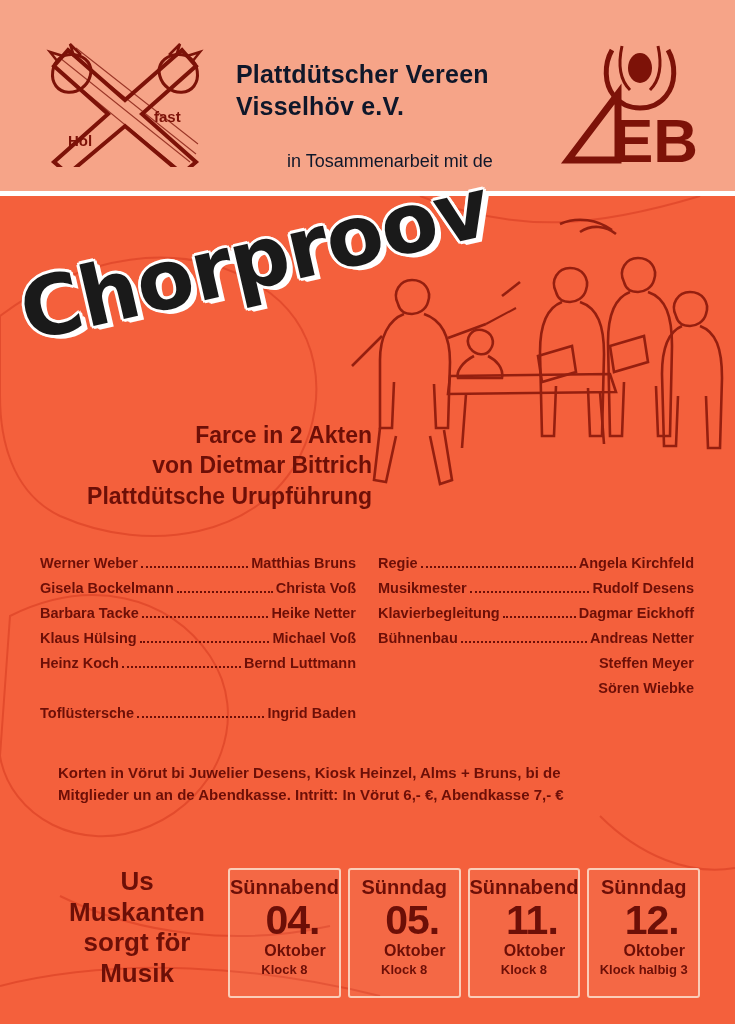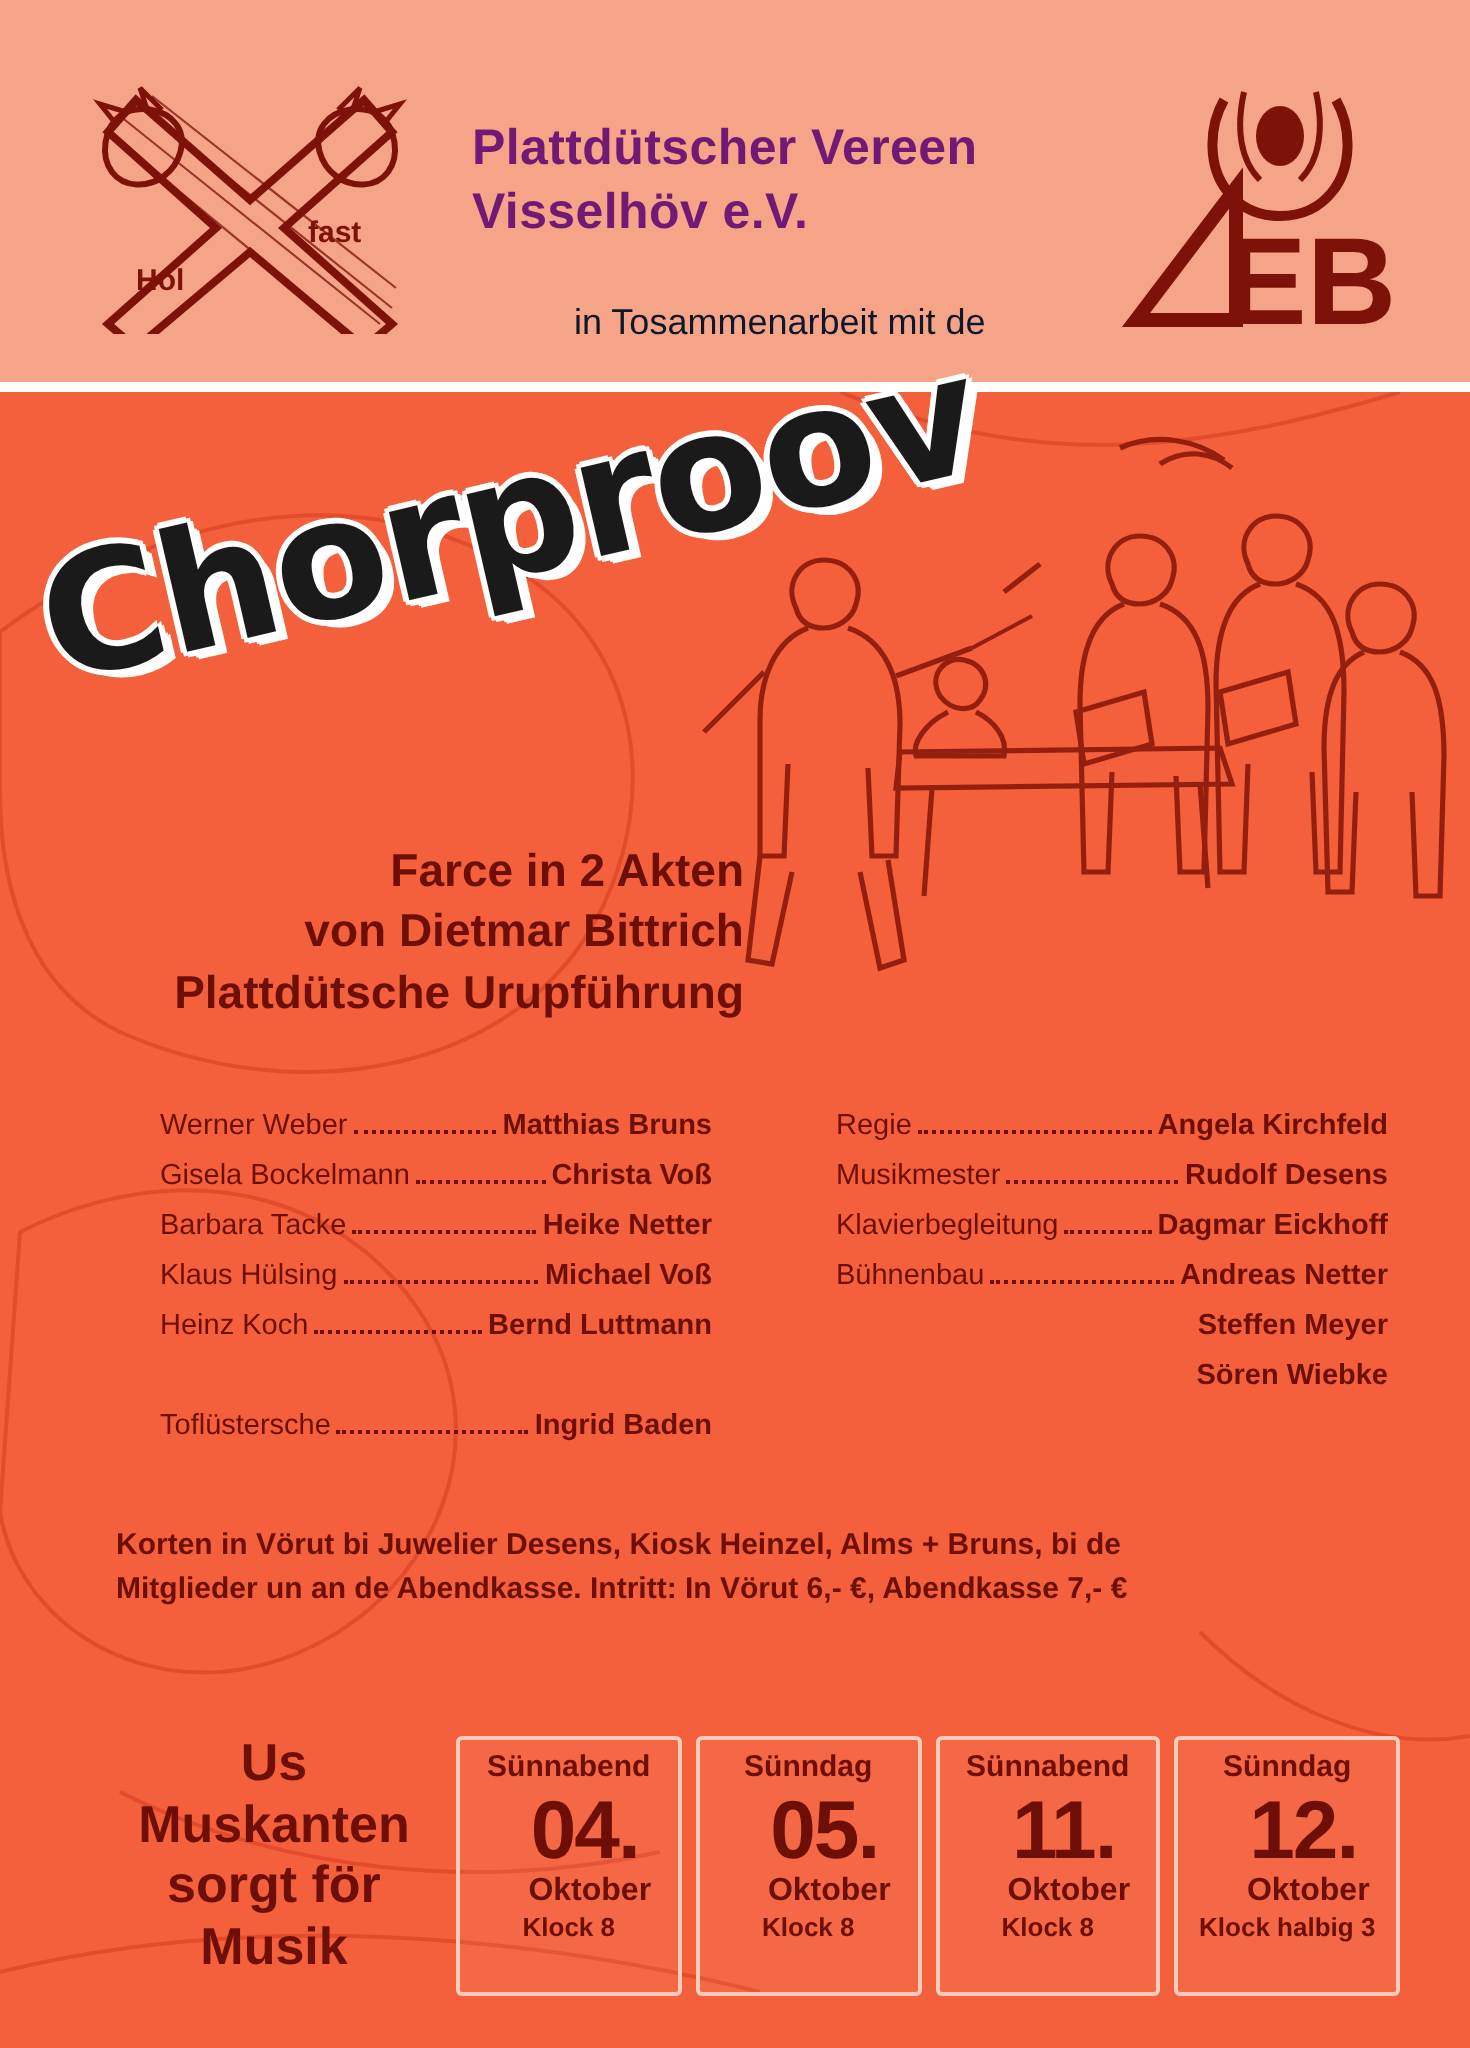--- a/index.html
+++ b/index.html
@@ -33,21 +33,21 @@
   }
   .logo-left {
     position: absolute;
     left: 30px; top: 22px;
     width: 190px; height: 145px;
   }
   .logo-left svg { display: block; }
   .org-title {
     position: absolute;
     left: 236px; top: 58px;
-    color: #701a75;
+    color: #0f172a;
     font-weight: bold;
     font-size: 25px;
     line-height: 1.28;
     letter-spacing: 0.2px;
   }
   .org-sub {
     position: absolute;
     left: 287px; top: 151px;
     color: #0f172a;
     font-size: 18px;
@@ -112,21 +112,21 @@
     font-size: 14.5px;
   }
   .cast-col { width: 316px; }
   .cast-row {
     display: flex;
     align-items: baseline;
     line-height: 1.0;
     height: 25px;
     white-space: nowrap;
   }
-  .cast-row .nm { font-weight: normal; margin-left: 40px; }
+  .cast-row .nm { font-weight: bold; }
   .cast-row .dots {
     flex: 1;
     border-bottom: 2px dotted #6d0f07;
     margin: 0 3px 4px 3px;
     min-width: 8px;
     height: 0;
   }
   .cast-row .val { font-weight: bold; }
   .cast-row.right-only { justify-content: flex-end; }
   .cast-spacer { height: 25px; }
@@ -174,21 +174,21 @@
     flex: 1;
     border: 2px solid #fbcdb8;
     border-radius: 3px;
     background: rgba(246,164,136,0.12);
     color: #6d0f07;
     text-align: center;
     padding-top: 6px;
     box-sizing: border-box;
   }
   .date-box .dow {
-    font-size: 15px;
+    font-size: 20px;
     font-weight: bold;
     line-height: 1.1;
   }
   .date-box .day {
     font-size: 41px;
     font-weight: bold;
     line-height: 1.08;
     letter-spacing: -1px;
     padding-left: 16px;
   }

